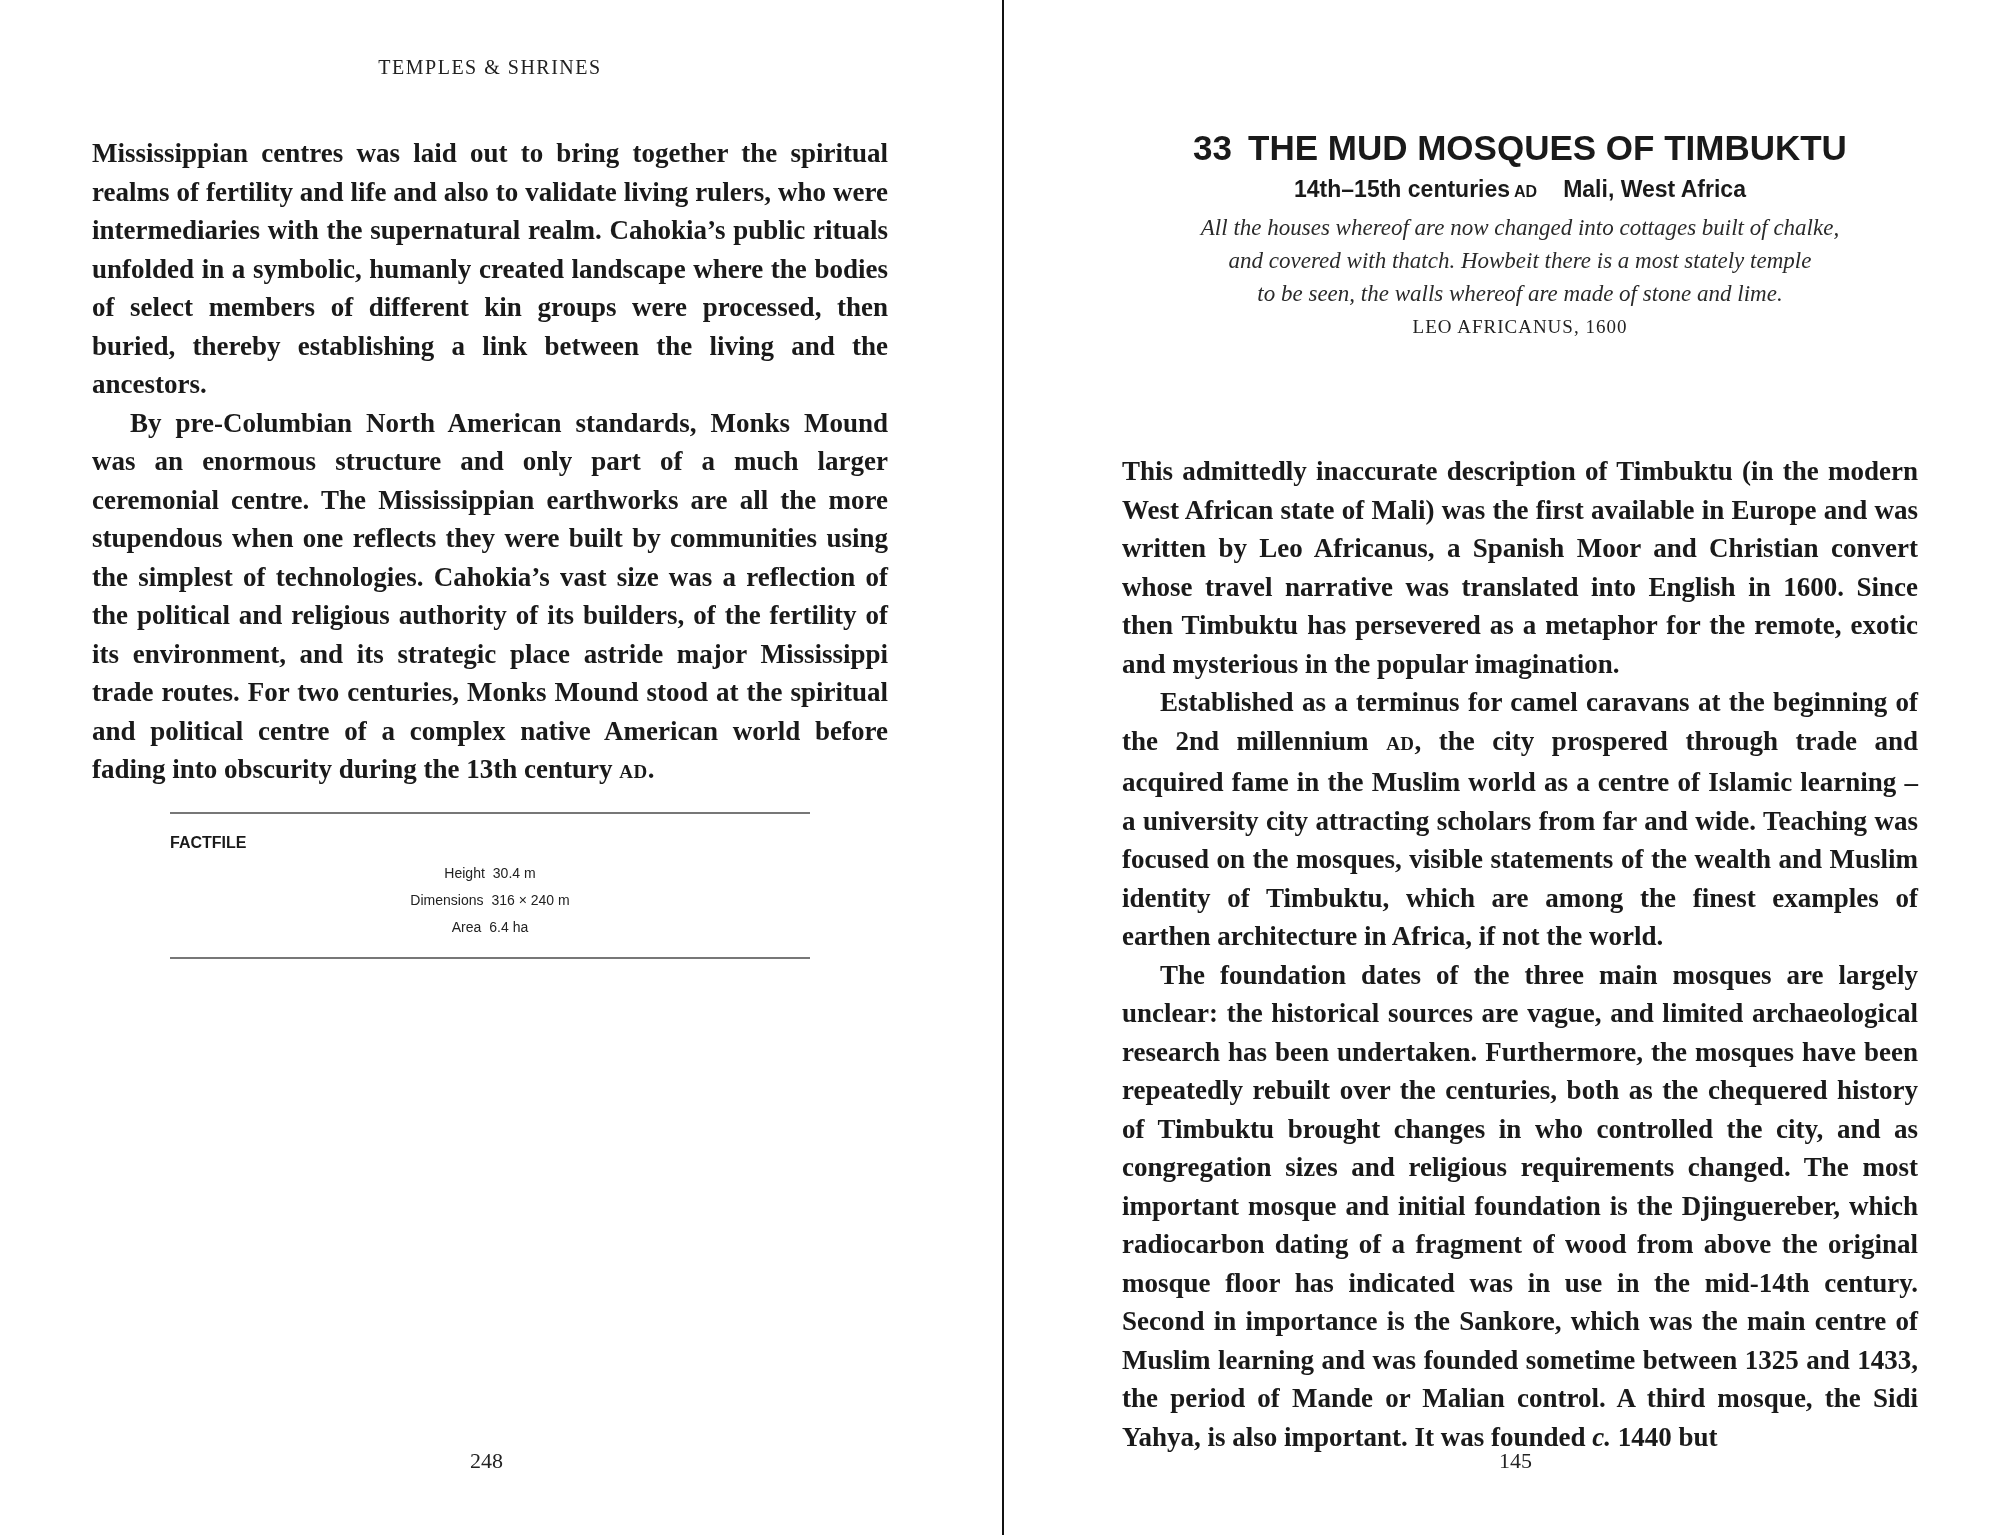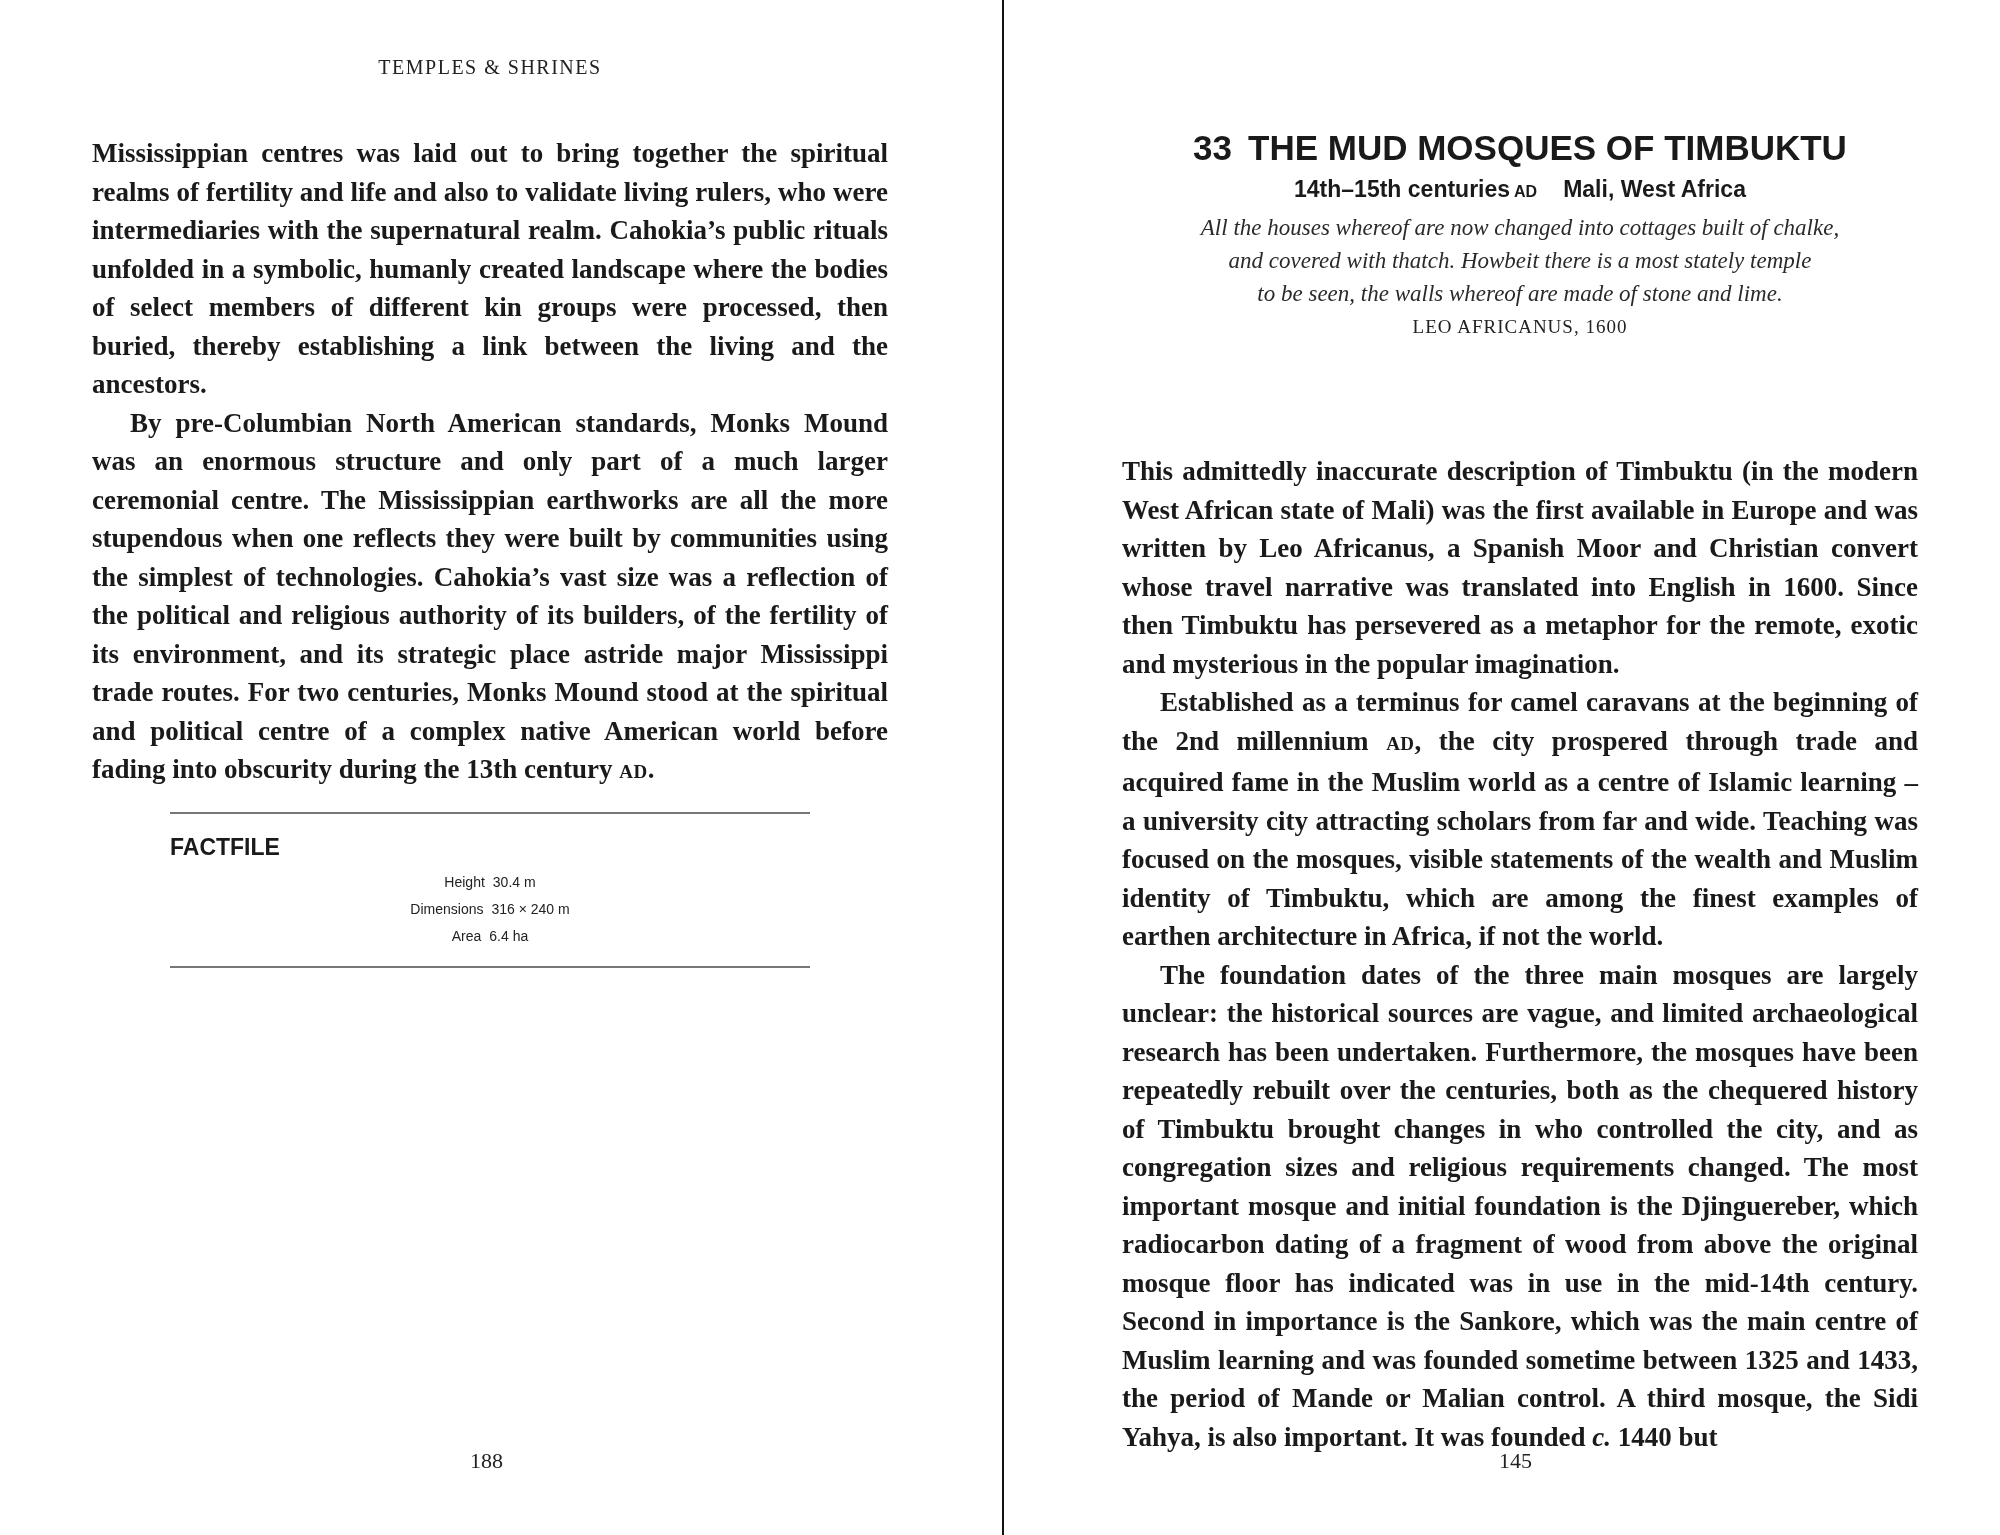--- a/index.html
+++ b/index.html
@@ -15,21 +15,21 @@
   .body-text { position:absolute; font-family:"Liberation Serif", serif; font-size:27px;
     line-height:38.5px; text-align:justify; color:#1a1a1a; }
   .body-text p { margin:0;font-weight:bold; }
   .body-text p.indent { text-indent:38px; }
   .left-body { left:92px; top:134px; width:796px; }
   .right-body { left:117px; top:452px; width:796px; }
   .sc { font-size:19px; letter-spacing:0.5px; }
 
   .factfile { position:absolute; left:170px; top:812px; width:640px; }
   .factfile .rule { height:2px; background:#777; width:640px; }
-  .factfile .ff-title { font-family:"Liberation Sans", sans-serif; font-weight:bold; font-size:23px;
+  .factfile .ff-title { font-family:"Liberation Sans", sans-serif; font-weight:bold; font-size:16px;
     margin-top:20px; color:#1a1a1a; }
   .factfile .ff-rows { margin-top:8px; margin-bottom:16px; font-family:"Liberation Sans", sans-serif;
     font-size:14px; line-height:27px; color:#222;text-align:center; }
   .factfile .ff-label { margin-right:8px; }
 
   .chapter-head { position:absolute; left:0; top:128px; width:1030px; text-align:center; }
   .chapter-title { font-family:"Liberation Sans", sans-serif; font-weight:bold; font-size:35px; color:#1a1a1a; }
   .chapter-title .num { margin-right:16px; }
   .chapter-sub { font-family:"Liberation Sans", sans-serif; font-weight:bold; font-size:23px; margin-top:8px; color:#1a1a1a; }
   .chapter-sub .ad { font-size:16px; margin-left:4px; }
@@ -58,21 +58,21 @@
     <div class="rule"></div>
     <div class="ff-title">FACTFILE</div>
     <div class="ff-rows">
       <div><span class="ff-label">Height</span><span>30.4 m</span></div>
       <div><span class="ff-label">Dimensions</span><span>316 × 240 m</span></div>
       <div><span class="ff-label">Area</span><span>6.4 ha</span></div>
     </div>
     <div class="rule"></div>
   </div>
 
-  <div class="page-number pn-left">188</div>
+  <div class="page-number pn-left">248</div>
 </div>
 
 <div class="gutter"></div>
 
 <div class="page page-right">
   <div class="chapter-head">
     <div class="chapter-title"><span class="num">33</span><span>THE MUD MOSQUES OF TIMBUKTU</span></div>
     <div class="chapter-sub"><span>14th–15th centuries</span><span class="ad">AD</span><span class="place">Mali, West Africa</span></div>
     <div class="epigraph">
       <div>All the houses whereof are now changed into cottages built of chalke,</div>

